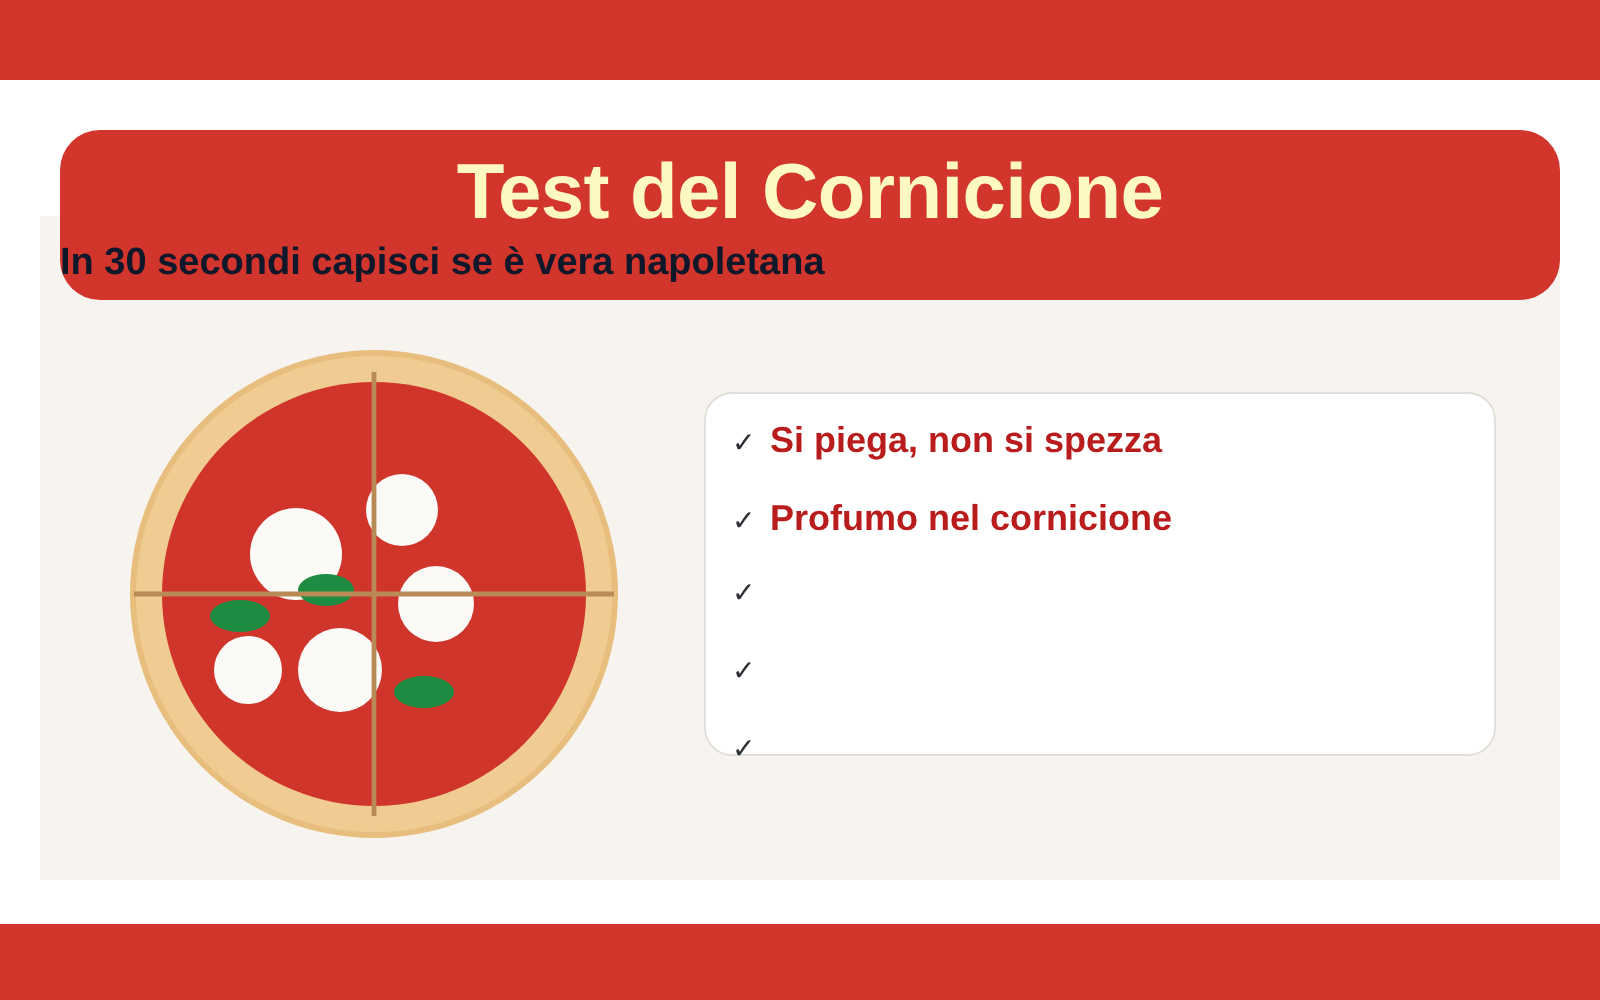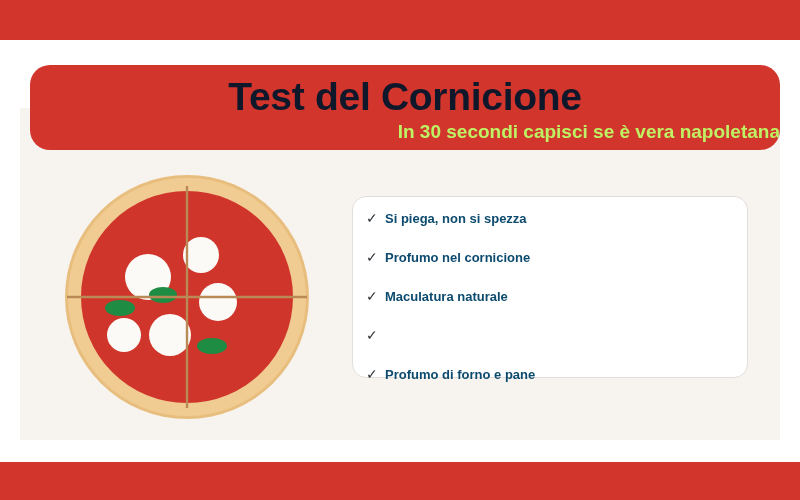--- a/index.html
+++ b/index.html
@@ -44,33 +44,33 @@
     width: 750px; height: 85px;
     background: #D1352C;
     border-radius: 20px;
     overflow: hidden;
   }
   .header-title {
     position: absolute;
     left: 0; right: 0;
     top: 12px;
     text-align: center;
-    color: #0f172a;
+    color: #fef9c3;
     font-size: 39px;
     font-weight: bold;
     letter-spacing: -0.3px;
     line-height: 1;
     white-space: nowrap;
   }
   .header-subtitle {
     position: absolute;
     left: 0; right: 0;
     top: 57px;
-    text-align: right;
-    color: #bef264;
+    text-align: left;
+    color: #0f172a;
     font-size: 19px;
     font-weight: bold;
     line-height: 1;
     white-space: nowrap;
   }
 
   
   .pizza-wrap {
     position: absolute;
     left: 62px; top: 172px;
@@ -101,22 +101,22 @@
     height: 39px;
   }
   .check-mark {
     color: #2E3236;
     font-size: 14px;
     width: 19px;
     flex: 0 0 19px;
     font-weight: normal;
   }
   .check-label {
-    color: #0c4a6e;
-    font-size: 13px;
+    color: #b91c1c;
+    font-size: 18px;
     font-weight: bold;
     white-space: nowrap;
   }
 </style>
 </head>
 <body>
 
 <div class="bar-top"></div>
 
 <div class="panel"></div>
@@ -157,27 +157,25 @@
     <span class="check-label">Si piega, non si spezza</span>
   </div>
 
   <div class="check-row">
     <span class="check-mark">✓</span>
     <span class="check-label">Profumo nel cornicione</span>
   </div>
 
   <div class="check-row">
     <span class="check-mark">✓</span>
-    <span class="check-label">Maculatura naturale</span>
   </div>
 
   <div class="check-row">
     <span class="check-mark">✓</span>
   </div>
 
   <div class="check-row">
     <span class="check-mark">✓</span>
-    <span class="check-label">Profumo di forno e pane</span>
   </div>
 
 </div>
 
 <div class="bar-bottom"></div>
 
 </body></html>

